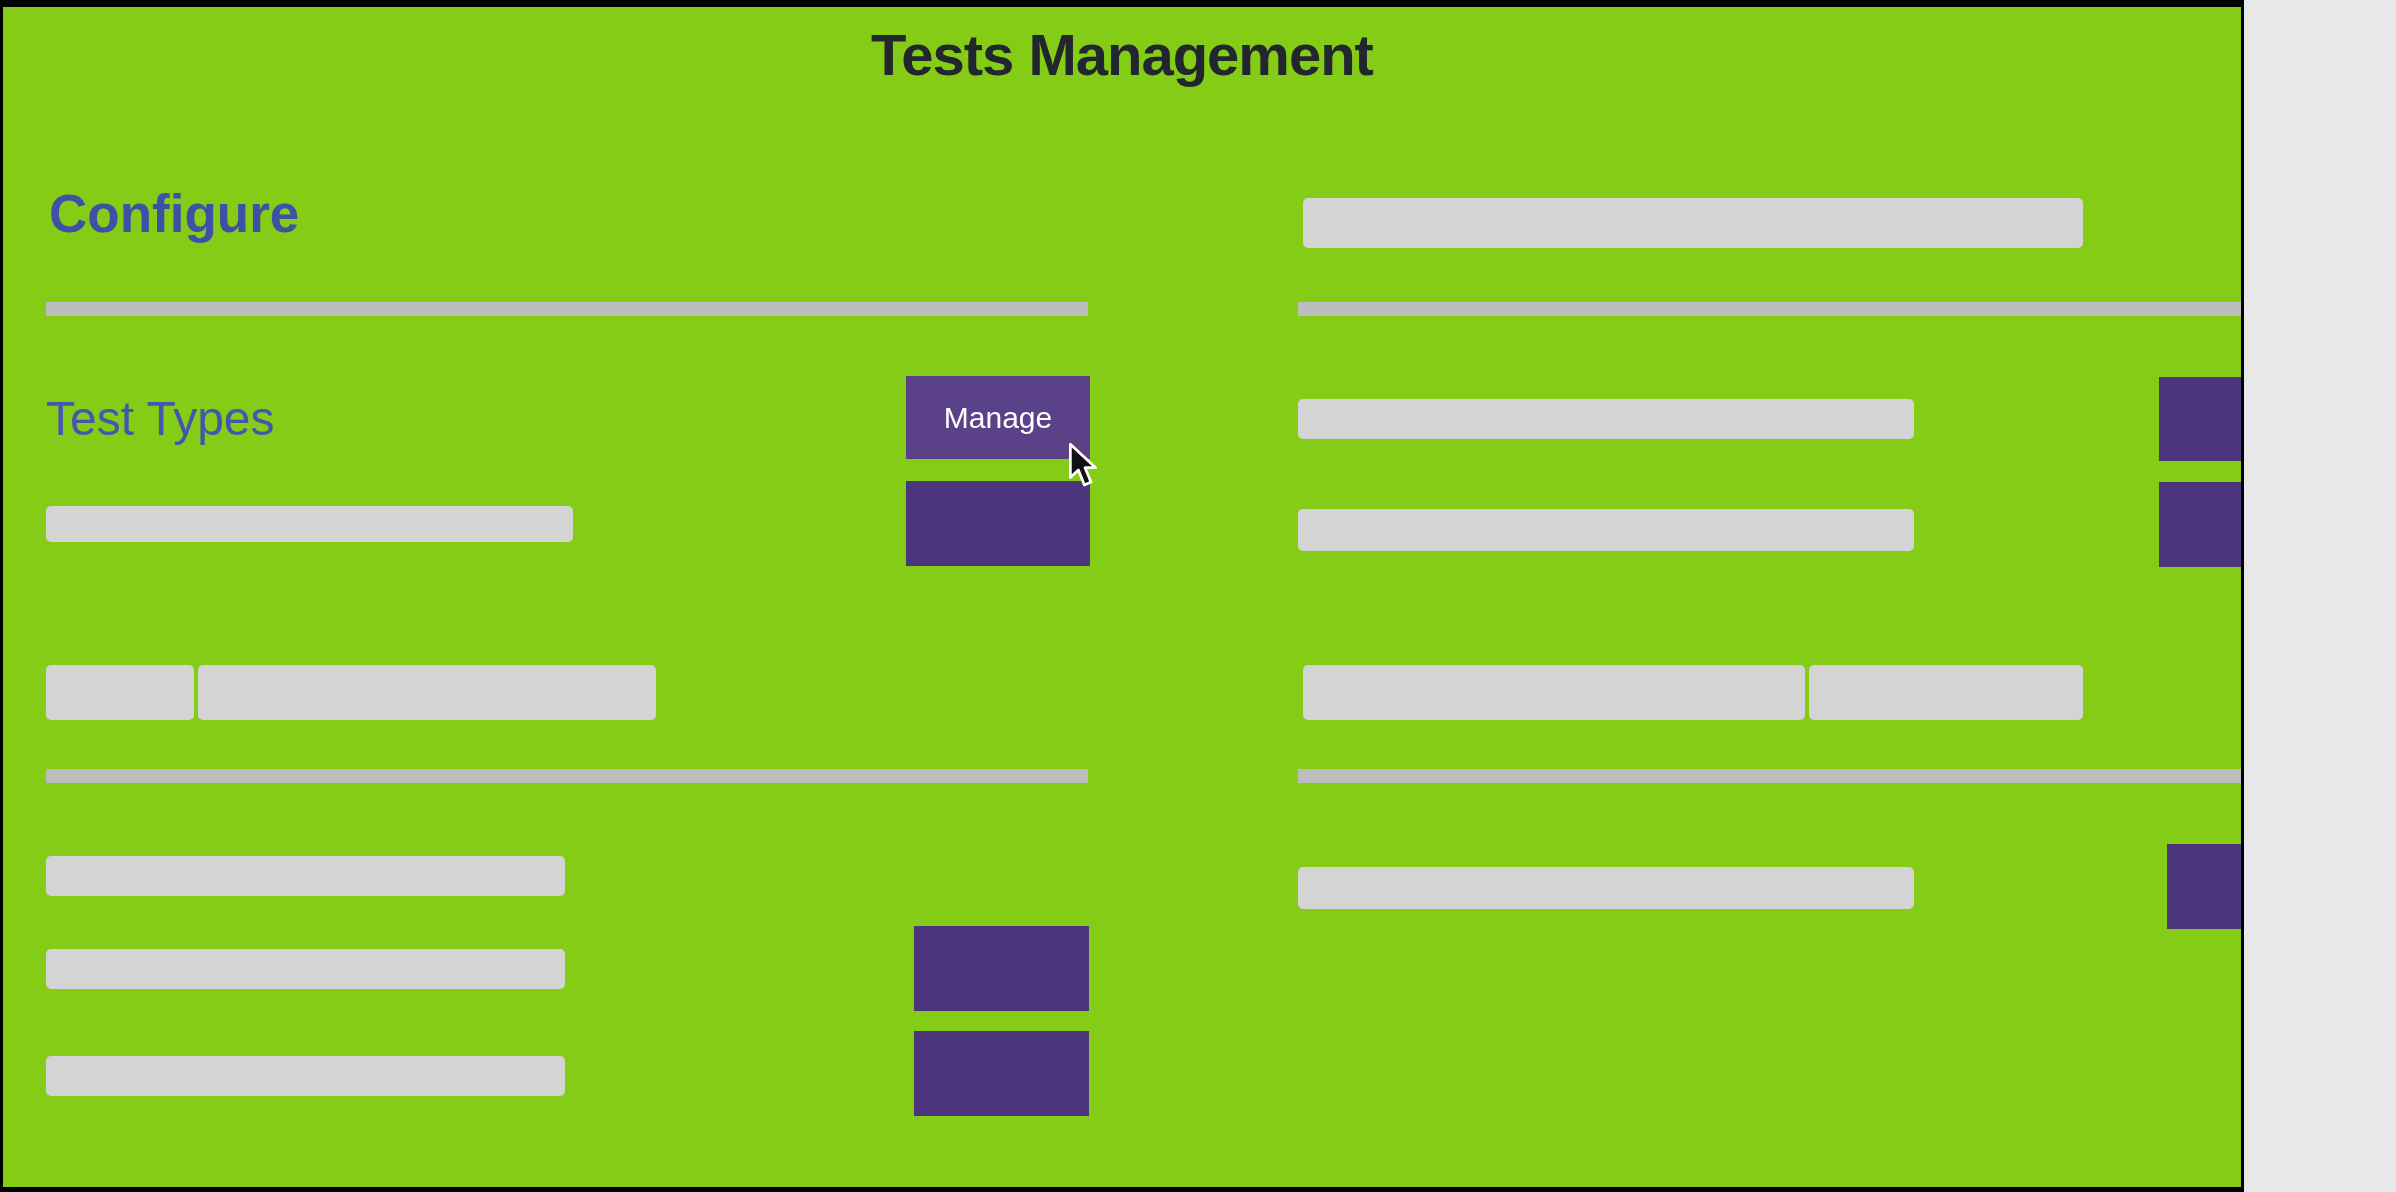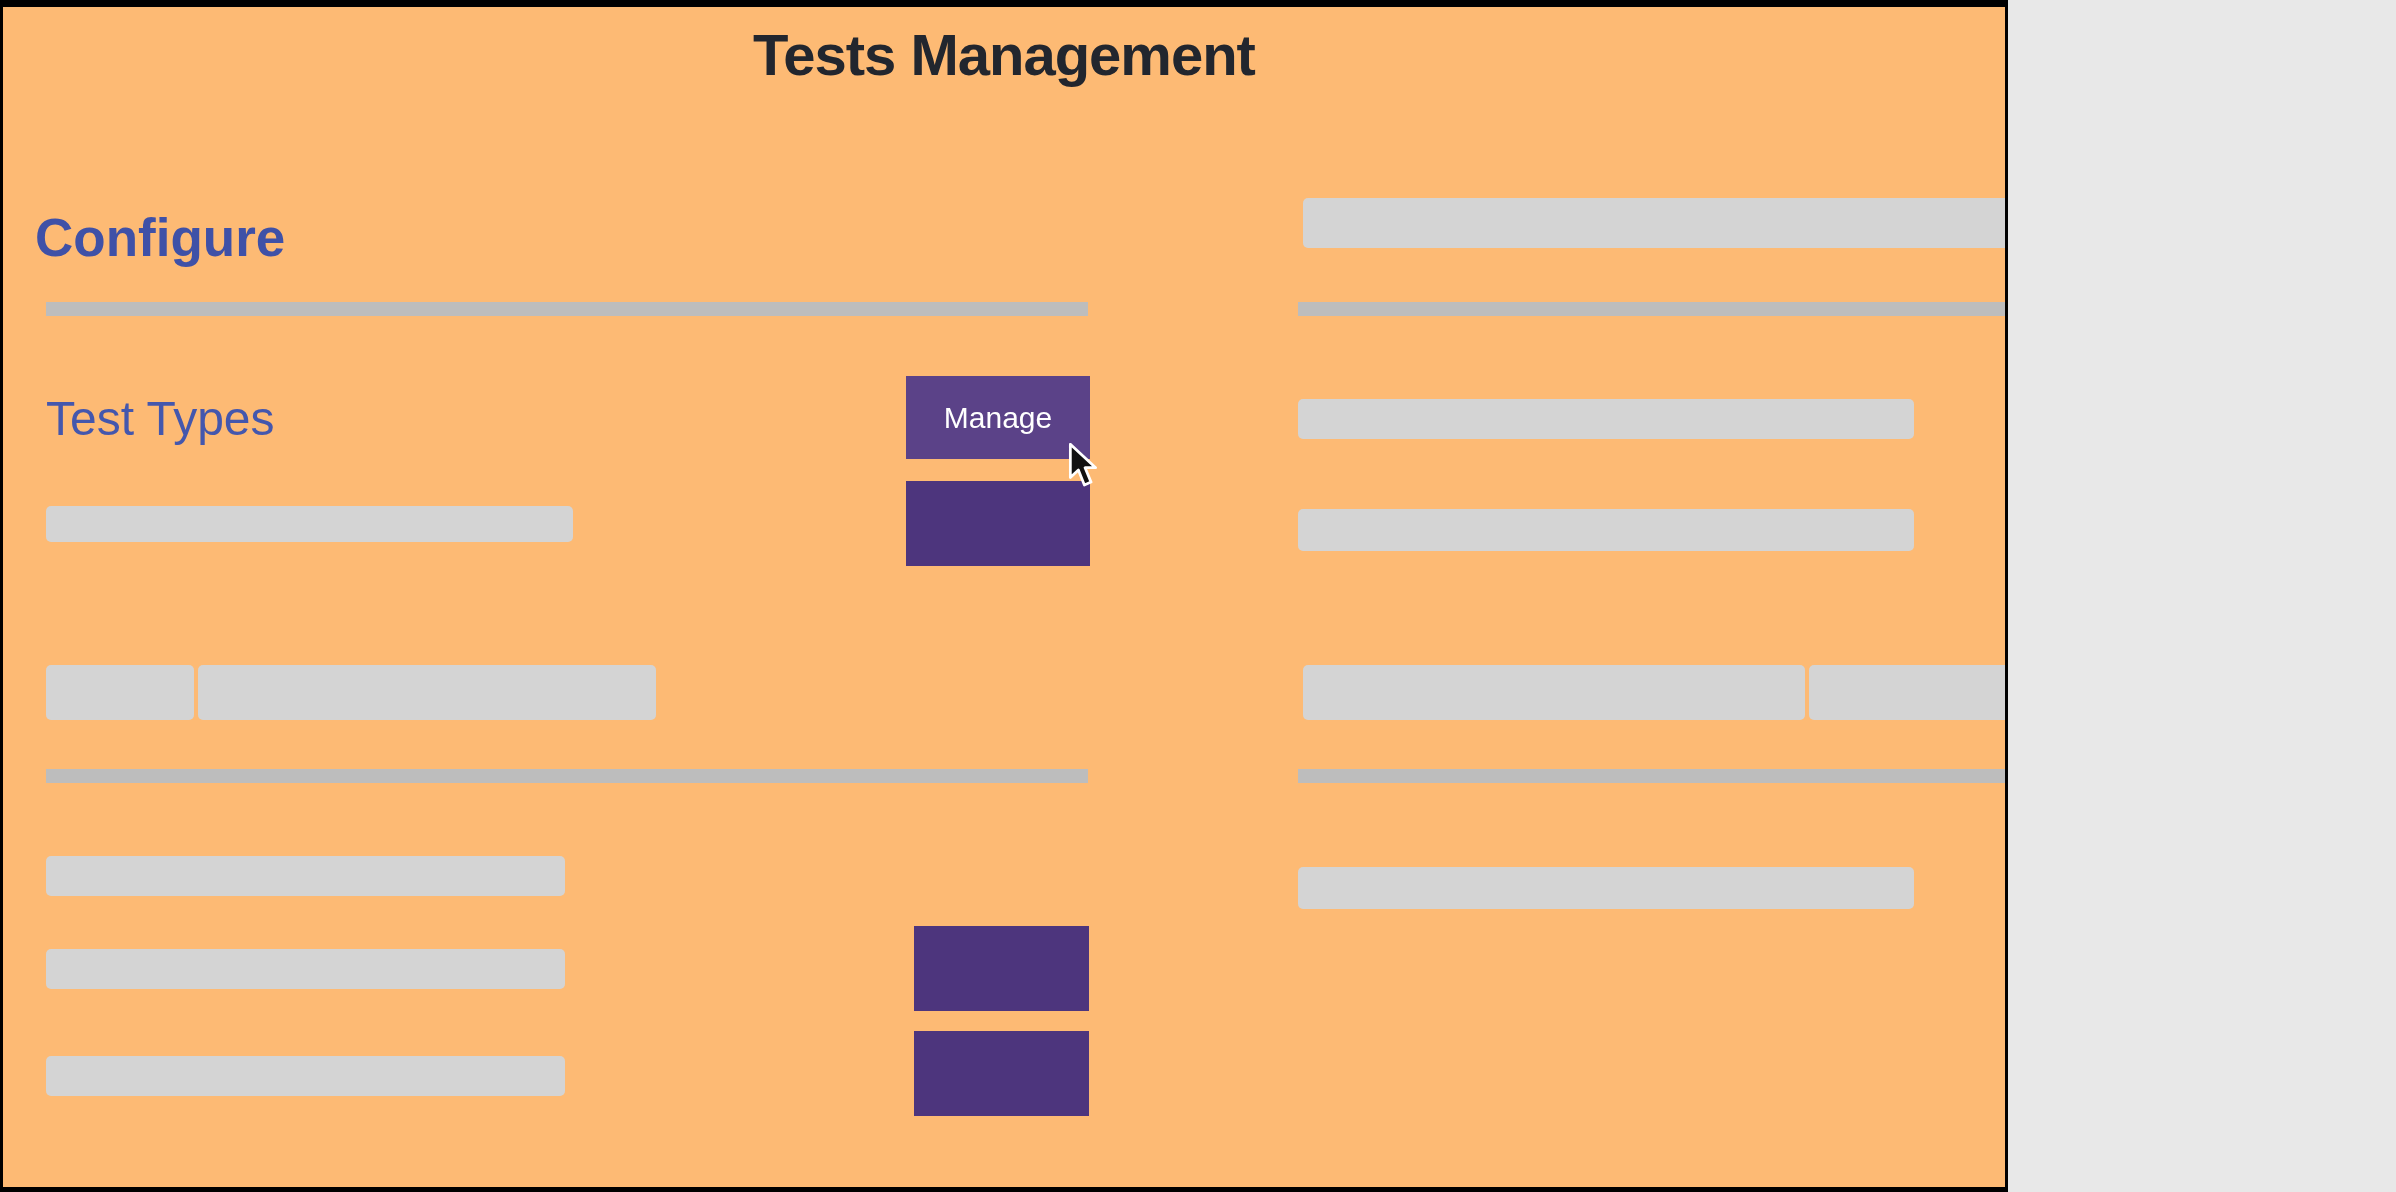--- a/index.html
+++ b/index.html
@@ -1,39 +1,38 @@
 <!DOCTYPE html>
 <html style="--title-dark: #22262e; --heading-indigo: #3f51a7; --label-indigo: #4457ad; --button-purple: #4d357d; --button-purple-hover: #5b4288; --skeleton-gray: #d4d4d4; --divider-gray: #bdbdbd;"><head>
 <meta charset="utf-8">
 <style>
   html,body{margin:0;padding:0;background:#e8e8e8;}
   .page{
     position:relative;
-    width:2008px;height:1192px;
+    width:2244px;height:1192px;
     box-sizing:border-box;
-    background:#fdba74;
+    background:#84cc16;
     border:3px solid #000;
     border-top-width:7px;
     border-bottom-width:5px;
     overflow:hidden;
     font-family:"Liberation Sans","DejaVu Sans",sans-serif;
     padding-left:43px;
   }
   .abs{position:absolute;}
   .page-title{
     left:0;top:14px;width:100%;
     text-align:center;
     font-size:58px;font-weight:700;letter-spacing:-1px;
     color:var(--title-dark,#22262e);
   }
   .section-heading{
-    left:32px;top:176px;
+    left:46px;top:176px;
     font-size:53px;font-weight:700;
     color:var(--heading-indigo,#3f51a7);
-    margin-top:24px;
   }
   .divider{
     height:14px;
     background:var(--divider-gray,#bdbdbd);
   }
   .div-l1{left:43px;top:295px;width:1042px;}
   .div-l2{left:43px;top:762px;width:1042px;}
   .div-r1{left:1295px;top:295px;width:1045px;}
   .div-r2{left:1295px;top:762px;width:1045px;}
   .row-label{

